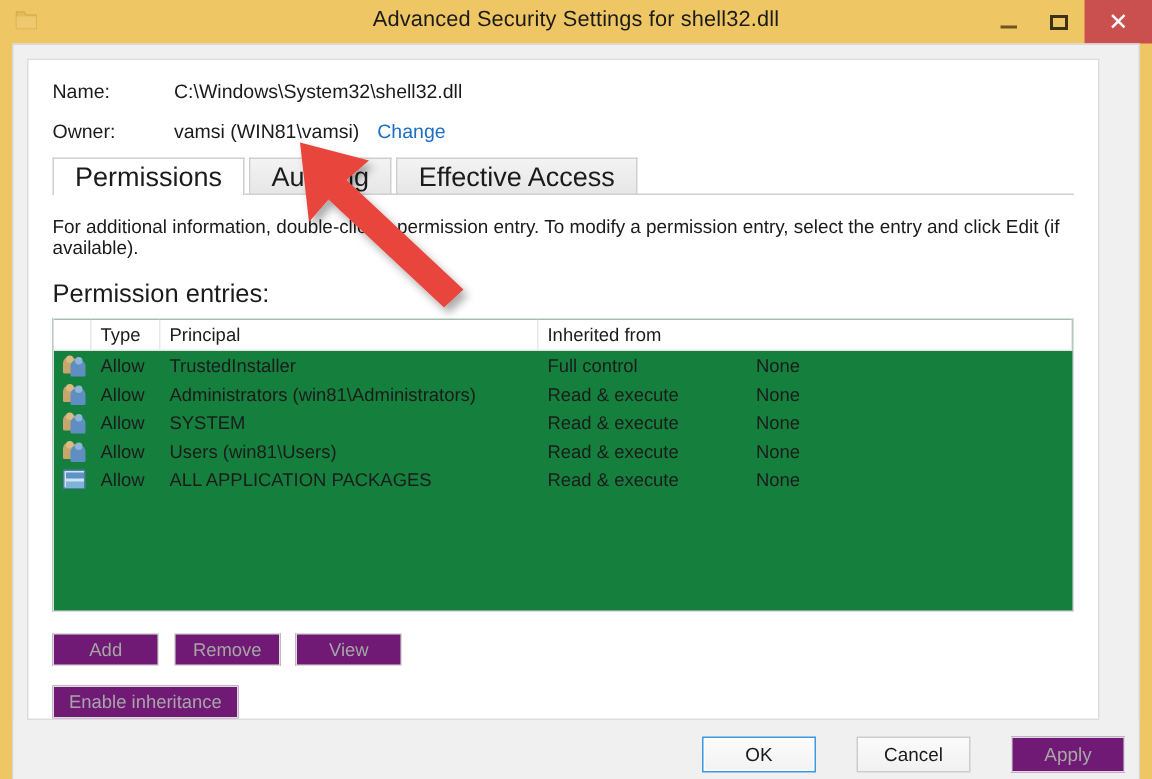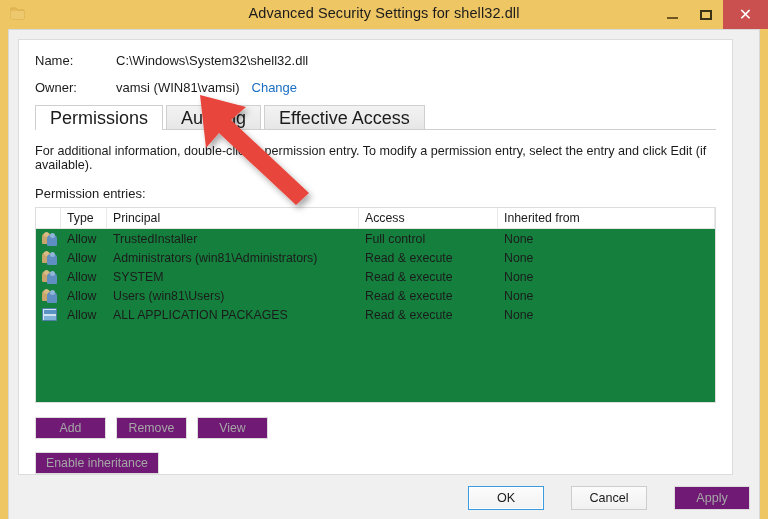--- a/index.html
+++ b/index.html
@@ -157,21 +157,21 @@
     z-index: 1;
   }
 
   
   .info-text {
     font-size: 12.6px;
     color: #1b1b1b;
     margin-top: 14px;
   }
   .entries-label {
-    font-size: 13px;
+    font-size: 17px;
     color: #1b1b1b;
     margin-top: 14px;
     margin-bottom: 6px;
   }
 
   
   .listview {
     border: 1px solid #dddddd;
     background: #15803d;
     height: 196px;
@@ -366,21 +366,20 @@
       </div>
 
       <div class="info-text">For additional information, double-click a permission entry. To modify a permission entry, select the entry and click Edit (if available).</div>
       <div class="entries-label">Permission entries:</div>
 
       <div class="listview">
         <div class="lv-header">
           <div class="cell c-icon"></div>
           <div class="cell c-type">Type</div>
           <div class="cell c-prin">Principal</div>
-          <div class="cell c-acc">Access</div>
           <div class="cell c-inh">Inherited from</div>
         </div>
         <div id="table-body">
             <div class="lv-row">
               <div class="cell c-icon">
                 <span class="icon-group">
                   <span class="p1"></span>
                   <span class="p2"></span>
                 </span>
               </div>

